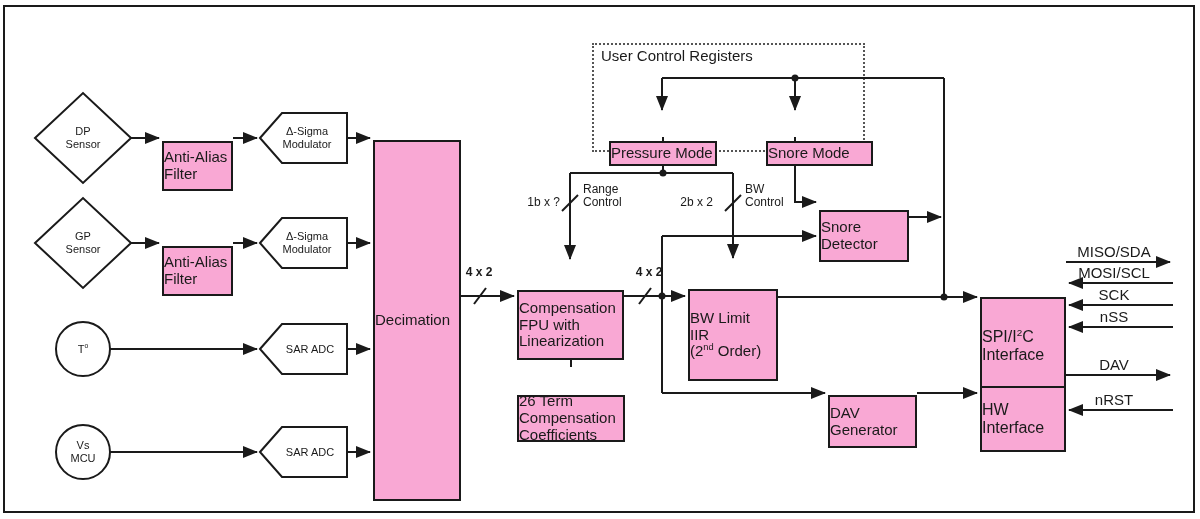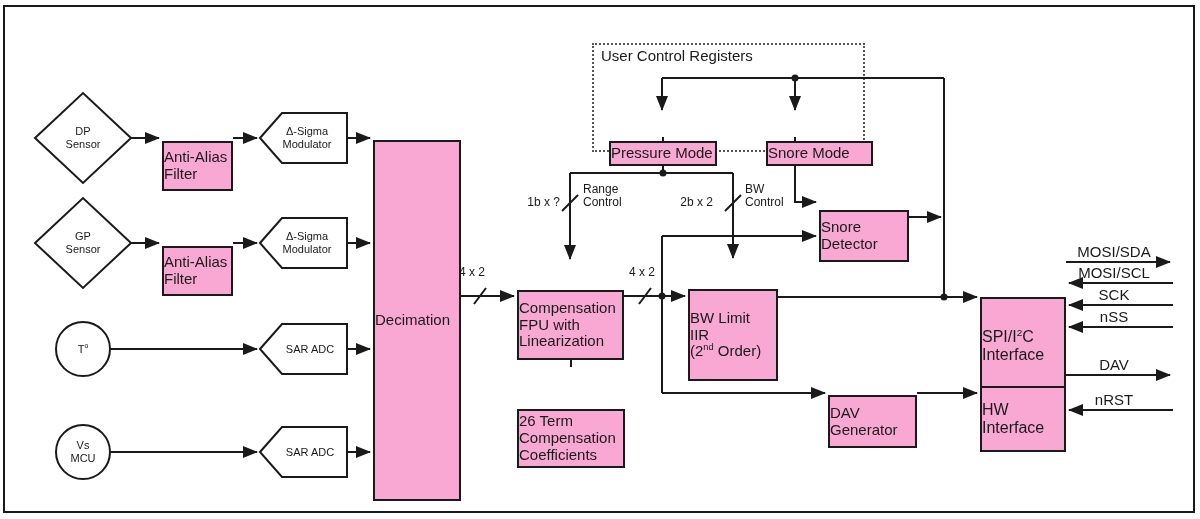--- a/index.html
+++ b/index.html
@@ -9,21 +9,21 @@
          border:2px solid #1a1a1a;box-sizing:border-box;}
   svg.wires{position:absolute;left:0;top:0;z-index:1;}
   .box{position:absolute;z-index:2;box-sizing:border-box;border:2px solid #1a1a1a;background:#f9a8d4;
        display:flex;flex-direction:column;align-items:flex-start;justify-content:center;
        text-align:center;font-size:15px;line-height:1.13;margin-top:28px;}
   .dotted{position:absolute;z-index:0;box-sizing:border-box;border:2px dotted #555;background:transparent;}
   .shape-lbl{position:absolute;z-index:2;display:flex;flex-direction:column;align-items:center;
        justify-content:center;text-align:center;font-size:11px;line-height:1.15;}
   .lbl{position:absolute;z-index:2;font-size:15px;line-height:1.12;white-space:nowrap;}
   .small{font-size:12px;}
-  .ctr{}
+  .ctr{text-align:center;font-weight:bold;}
   .rgt{text-align:right;}
   .pin-lbl{position:absolute;z-index:2;width:110px;text-align:center;font-size:15px;}
   sup{font-size:0.62em;vertical-align:super;line-height:0;}
 </style>
 </head>
 <body>
 
 <div class="stage">
   <div class="frame"></div>
 
@@ -152,21 +152,21 @@
     <div>Filter</div>
   </div>
   <div class="box" style="left:373px;top:112px;width:88px;height:361px">
     <div>Decimation</div>
   </div>
   <div class="box" style="left:517px;top:262px;width:107px;height:70px">
     <div>Compensation</div>
     <div>FPU with</div>
     <div>Linearization</div>
   </div>
-  <div class="box" style="left:517px;top:381px;width:108px;height:59px">
+  <div class="box" style="left:517px;top:367px;width:108px;height:47px">
     <div>26 Term</div>
     <div>Compensation</div>
     <div>Coefficients</div>
   </div>
   <div class="box" style="left:688px;top:261px;width:90px;height:92px">
     <div>BW Limit</div>
     <div>IIR</div>
     <div><span>(2</span><sup>nd</sup><span> Order)</span></div>
   </div>
   <div class="box" style="left:819px;top:182px;width:90px;height:52px">
@@ -198,19 +198,19 @@
   <div class="lbl small" style="left:583px;top:183px">
     <div>Range</div>
     <div>Control</div>
   </div>
   <div class="lbl small rgt" style="left:669px;top:196px;width:44px">2b x 2</div>
   <div class="lbl small" style="left:745px;top:183px">
     <div>BW</div>
     <div>Control</div>
   </div>
 
-  <div class="pin-lbl" style="left:1059px;top:243px">MOSI/SDA</div>
+  <div class="pin-lbl" style="left:1059px;top:243px">MISO/SDA</div>
   <div class="pin-lbl" style="left:1059px;top:264px">MOSI/SCL</div>
   <div class="pin-lbl" style="left:1059px;top:286px">SCK</div>
   <div class="pin-lbl" style="left:1059px;top:308px">nSS</div>
   <div class="pin-lbl" style="left:1059px;top:356px">DAV</div>
   <div class="pin-lbl" style="left:1059px;top:391px">nRST</div>
 </div>
 
 </body></html>

